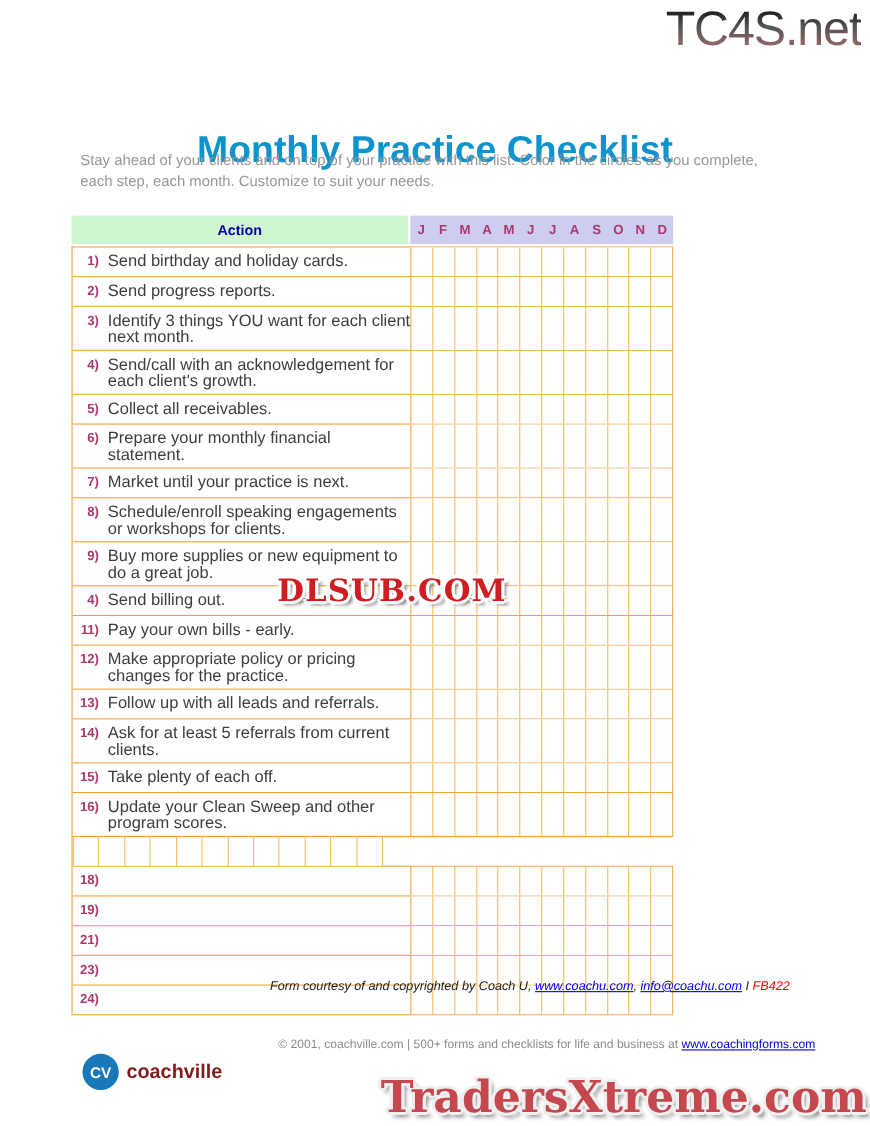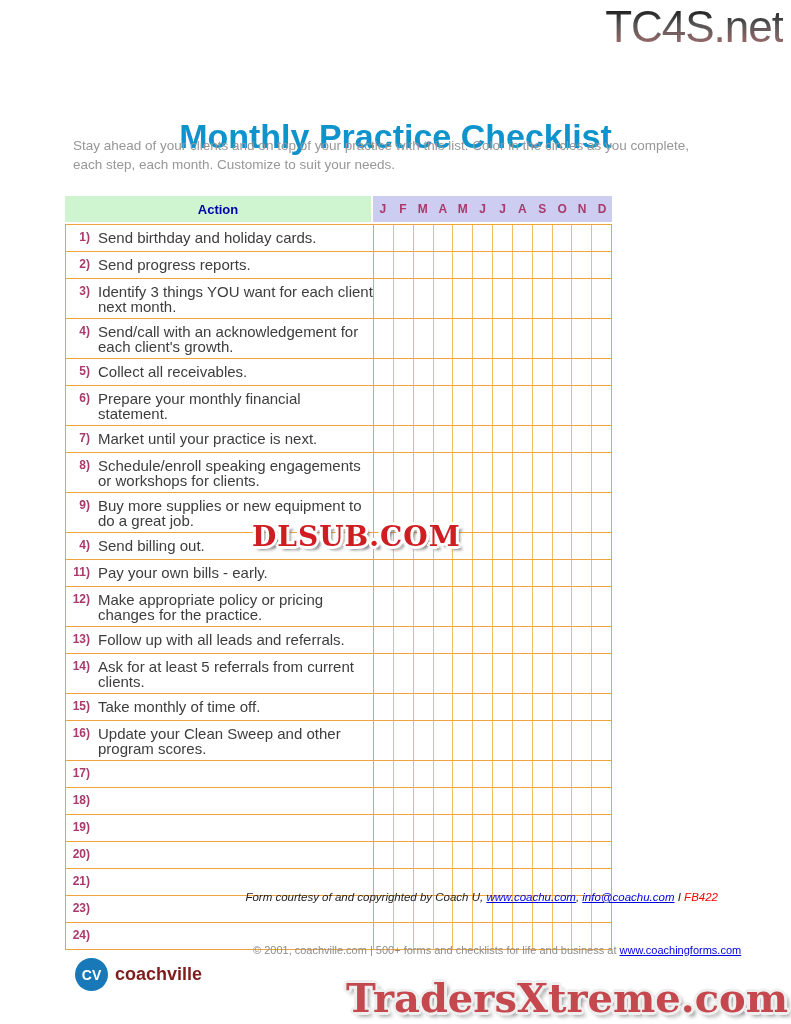--- a/index.html
+++ b/index.html
@@ -415,21 +415,21 @@
             <div class="mcell"></div>
             <div class="mcell"></div>
             <div class="mcell"></div>
             <div class="mcell"></div>
             <div class="mcell"></div>
           </div>
         </div>
         <div class="row">
           <div class="act">
             <span class="num">15)</span>
-            <span class="txt">Take monthly of time off.</span>
+            <span class="txt">Take plenty of each off.</span>
           </div>
           <div class="mgrid">
             <div class="mcell"></div>
             <div class="mcell"></div>
             <div class="mcell"></div>
             <div class="mcell"></div>
             <div class="mcell"></div>
             <div class="mcell"></div>
             <div class="mcell"></div>
             <div class="mcell"></div>
@@ -453,24 +453,20 @@
             <div class="mcell"></div>
             <div class="mcell"></div>
             <div class="mcell"></div>
             <div class="mcell"></div>
             <div class="mcell"></div>
             <div class="mcell"></div>
             <div class="mcell"></div>
           </div>
         </div>
         <div class="row">
-          <div class="act">
-            <span class="num">17)</span>
-            <span class="txt"></span>
-          </div>
           <div class="mgrid">
             <div class="mcell"></div>
             <div class="mcell"></div>
             <div class="mcell"></div>
             <div class="mcell"></div>
             <div class="mcell"></div>
             <div class="mcell"></div>
             <div class="mcell"></div>
             <div class="mcell"></div>
             <div class="mcell"></div>
@@ -495,40 +491,20 @@
             <div class="mcell"></div>
             <div class="mcell"></div>
             <div class="mcell"></div>
             <div class="mcell"></div>
             <div class="mcell"></div>
           </div>
         </div>
         <div class="row">
           <div class="act">
             <span class="num">19)</span>
-            <span class="txt"></span>
-          </div>
-          <div class="mgrid">
-            <div class="mcell"></div>
-            <div class="mcell"></div>
-            <div class="mcell"></div>
-            <div class="mcell"></div>
-            <div class="mcell"></div>
-            <div class="mcell"></div>
-            <div class="mcell"></div>
-            <div class="mcell"></div>
-            <div class="mcell"></div>
-            <div class="mcell"></div>
-            <div class="mcell"></div>
-            <div class="mcell"></div>
-          </div>
-        </div>
-        <div class="row">
-          <div class="act">
-            <span class="num">20)</span>
             <span class="txt"></span>
           </div>
           <div class="mgrid">
             <div class="mcell"></div>
             <div class="mcell"></div>
             <div class="mcell"></div>
             <div class="mcell"></div>
             <div class="mcell"></div>
             <div class="mcell"></div>
             <div class="mcell"></div>

